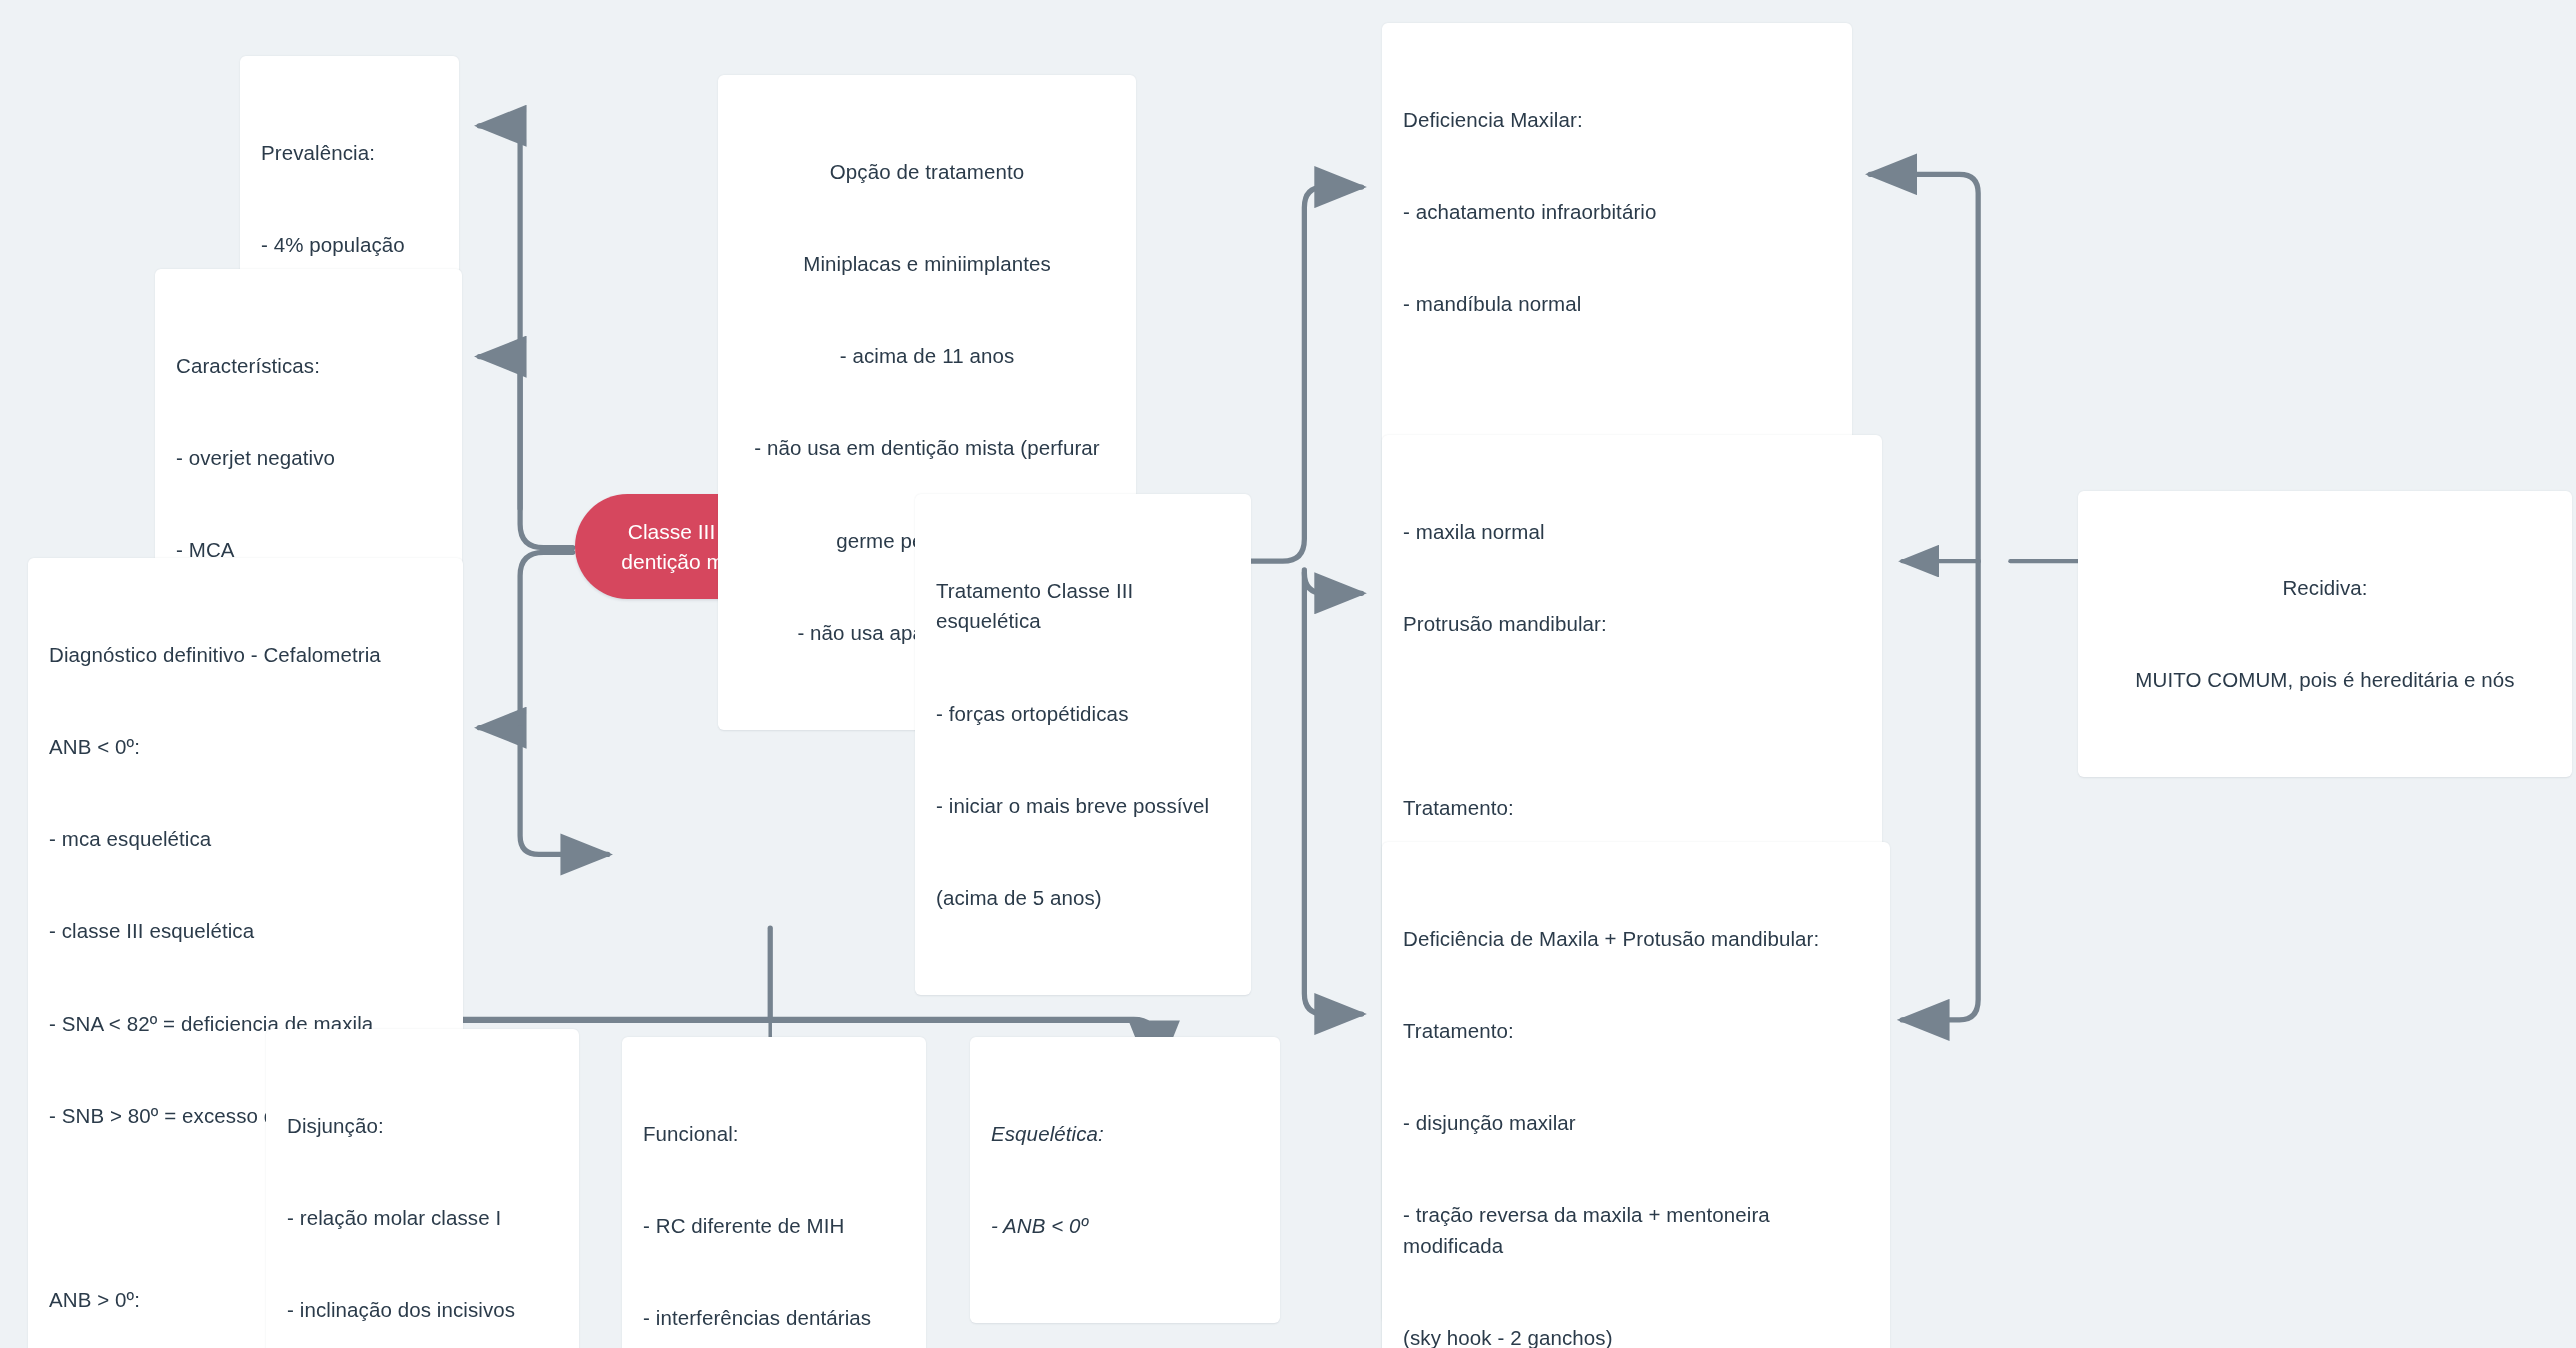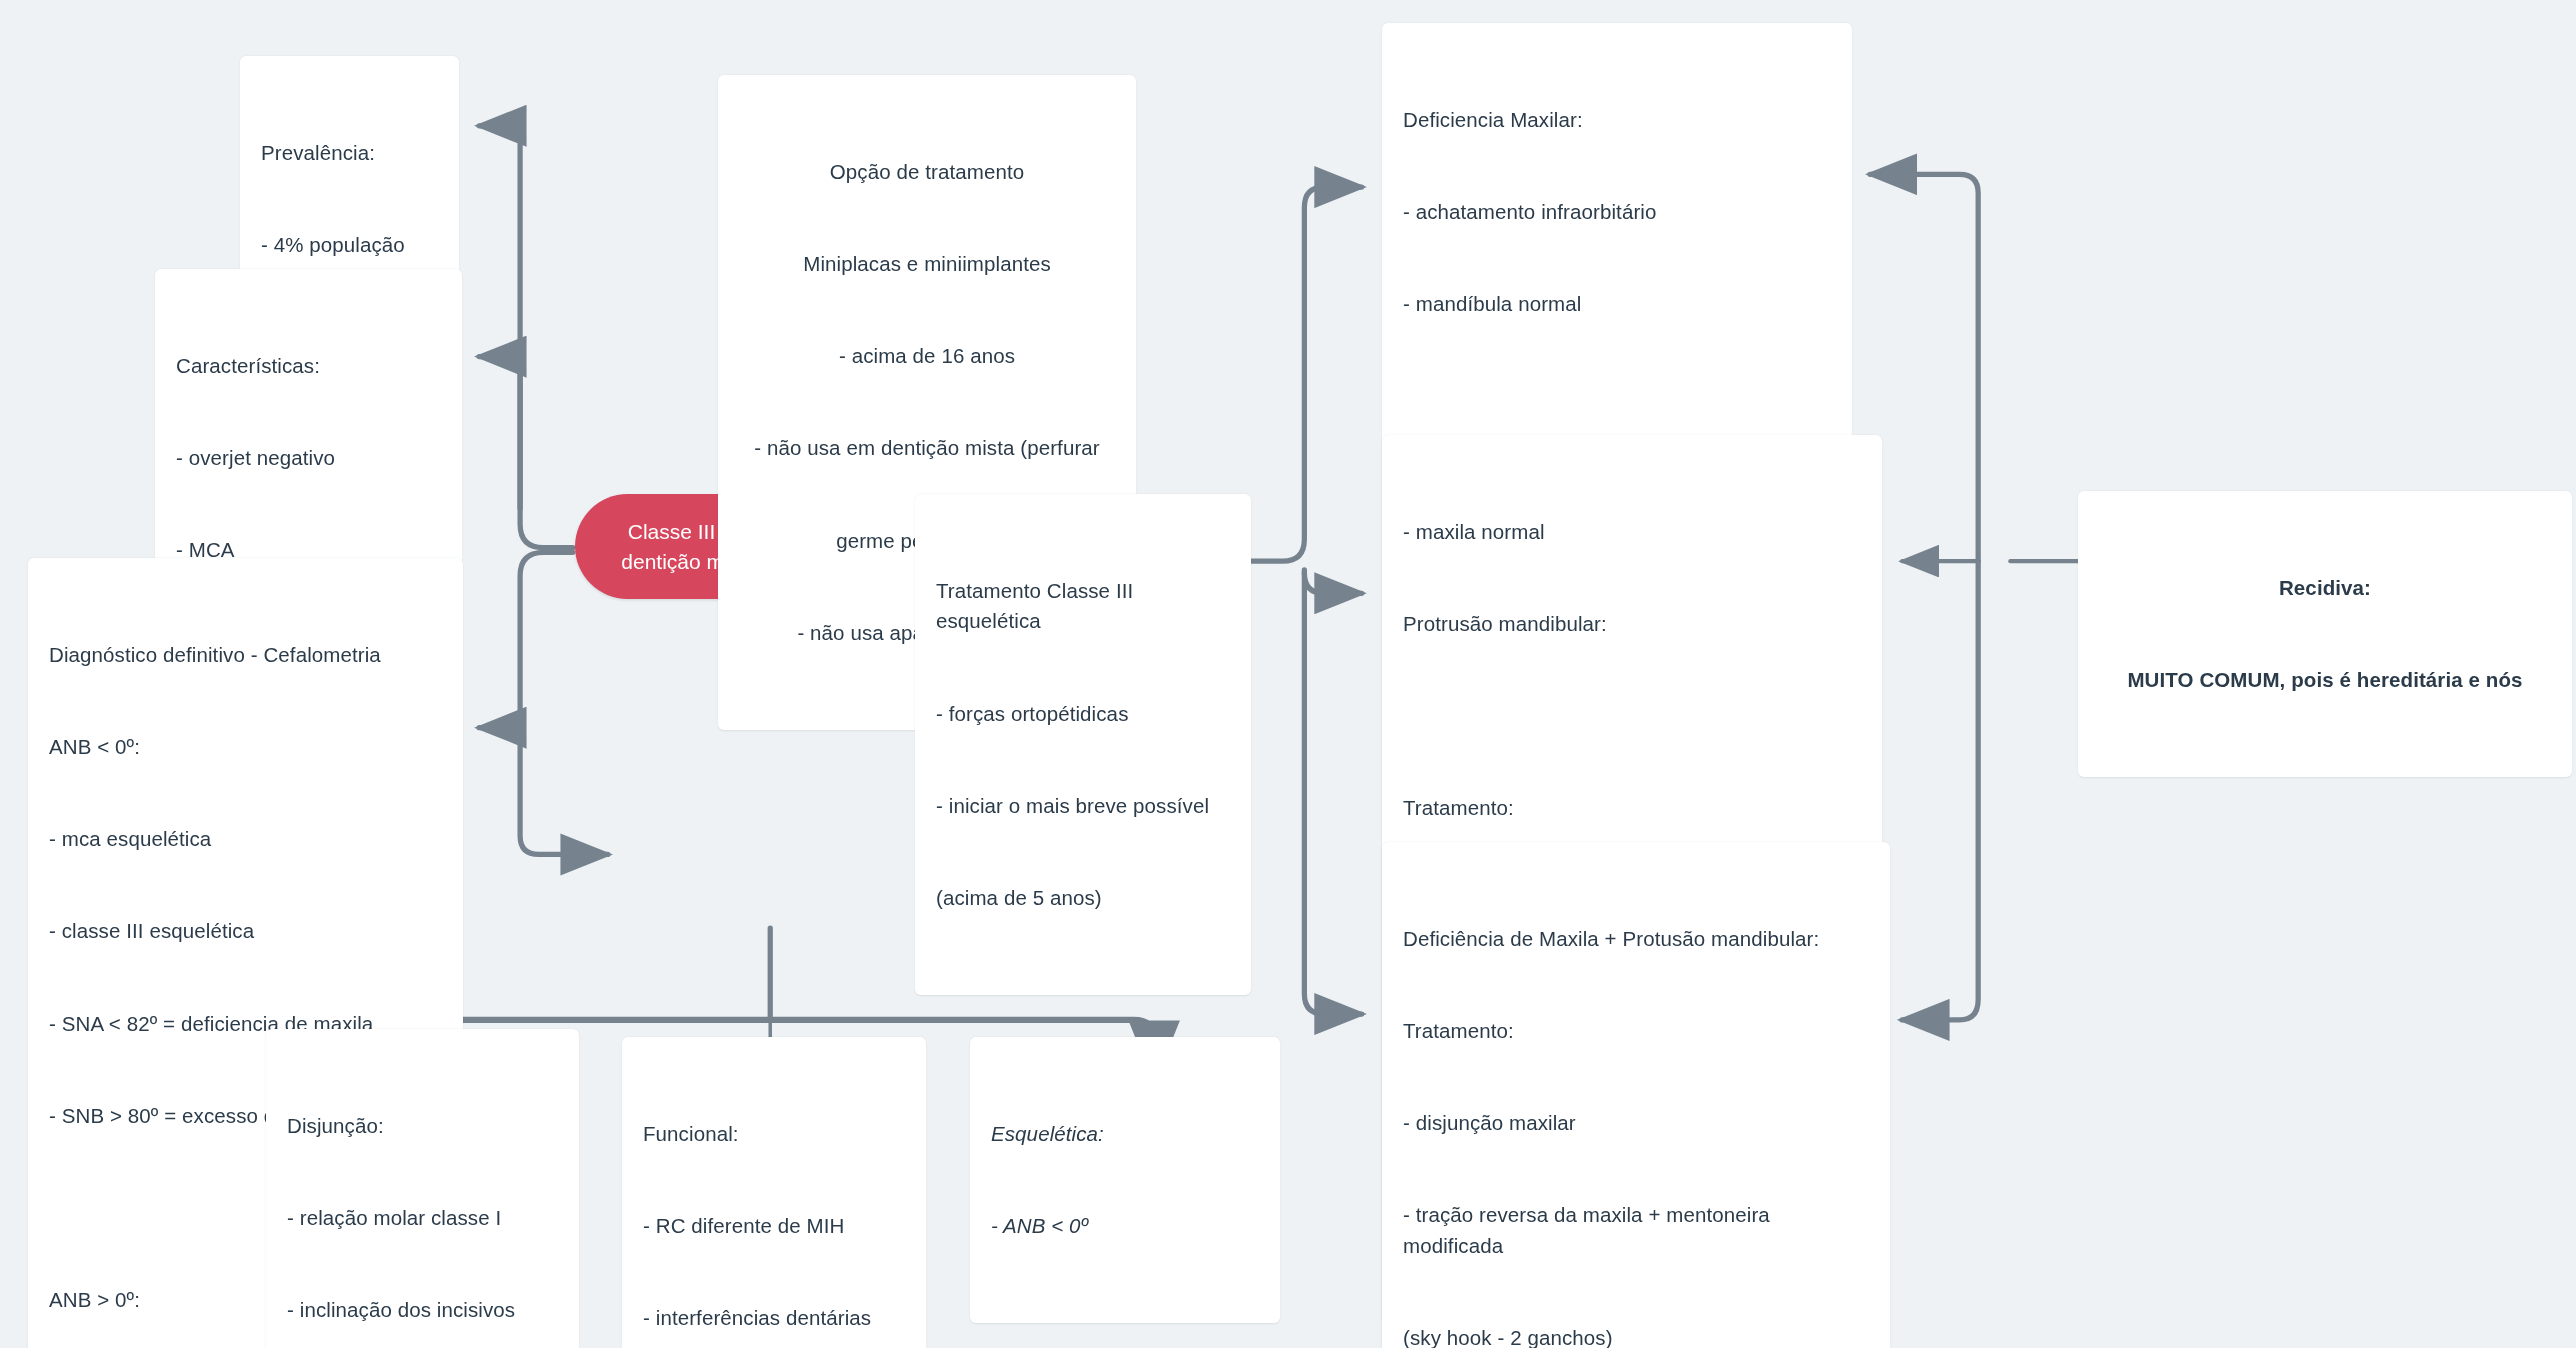--- a/index.html
+++ b/index.html
@@ -122,21 +122,21 @@
     <span class="ln blank"></span>
     <span class="ln">ANB &gt; 0º:</span>
     
     
     
   </div>
 
   <div class="card" style="left:718px;top:75px;width:418px;text-align:center;">
     <span class="ln">Opção de tratamento</span>
     <span class="ln">Miniplacas e miniimplantes</span>
-    <span class="ln">- acima de 16 anos</span>
+    <span class="ln">- acima de 11 anos</span>
     <span class="ln">- não usa em dentição mista (perfurar</span>
     <span class="ln">germe permanente)</span>
     <span class="ln">- não usa aparelho extraoral</span>
   </div>
 
   <div class="card" style="left:915px;top:494px;width:336px;">
     <span class="ln">Tratamento Classe III esquelética</span>
     <span class="ln">- forças ortopétidicas</span>
     <span class="ln">- iniciar o mais breve possível</span>
     <span class="ln">(acima de 5 anos)</span>
@@ -204,19 +204,19 @@
     <span class="ln">- disjunção maxilar</span>
     <span class="ln">- tração reversa da maxila + mentoneira modificada</span>
     <span class="ln">(sky hook - 2 ganchos)</span>
     
     
     
     
     
   </div>
 
-  <div class="card center-text" style="left:2078px;top:491px;width:494px;font-weight:bold;">
+  <div class="card center-text" style="left:2078px;top:491px;width:494px;">
     <span class="ln">Recidiva:</span>
     <span class="ln">MUITO COMUM, pois é hereditária e nós</span>
   </div>
 
 </div>
 
 
 </body></html>

